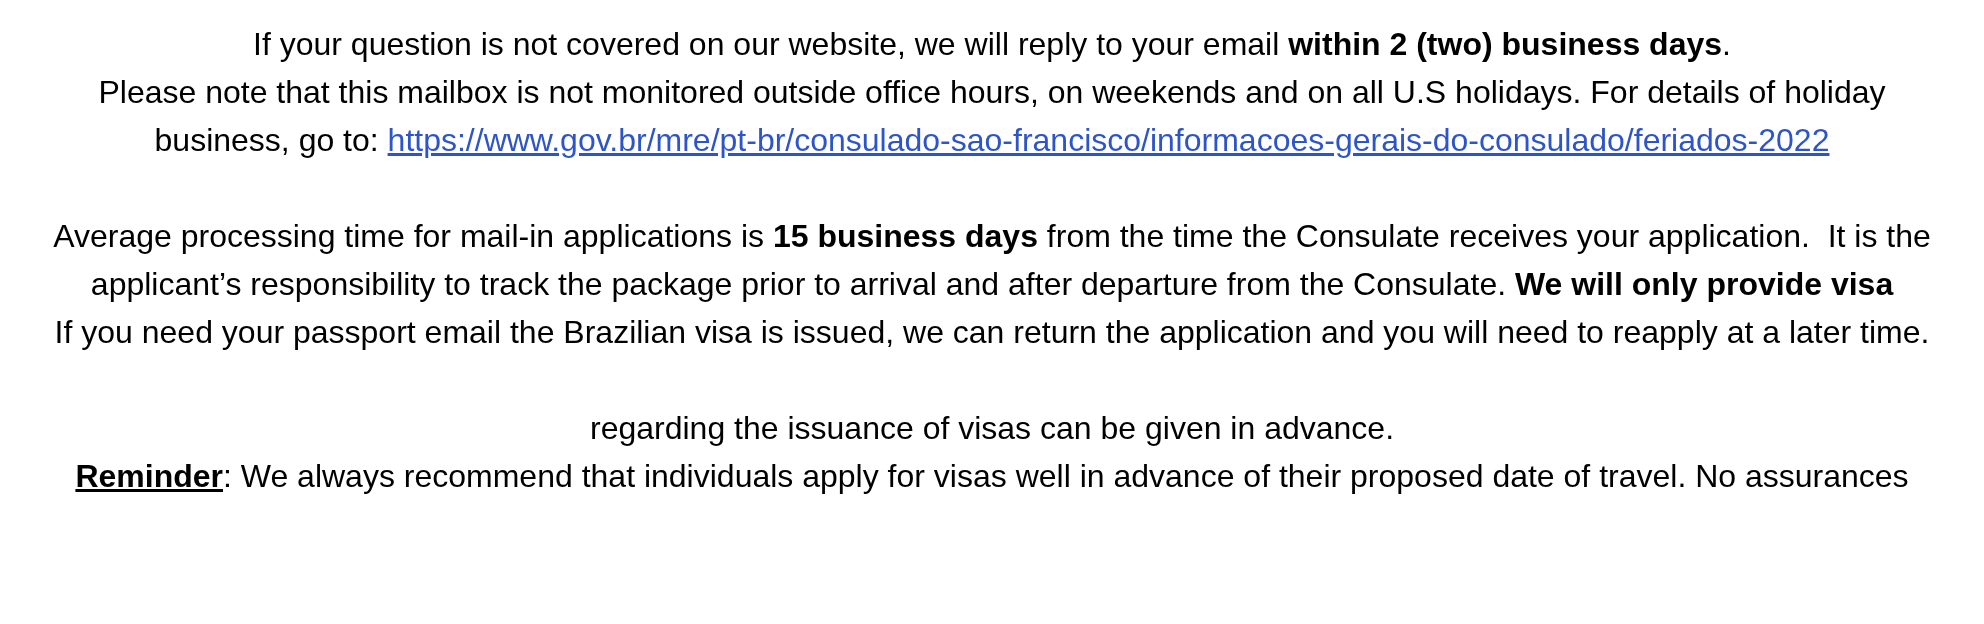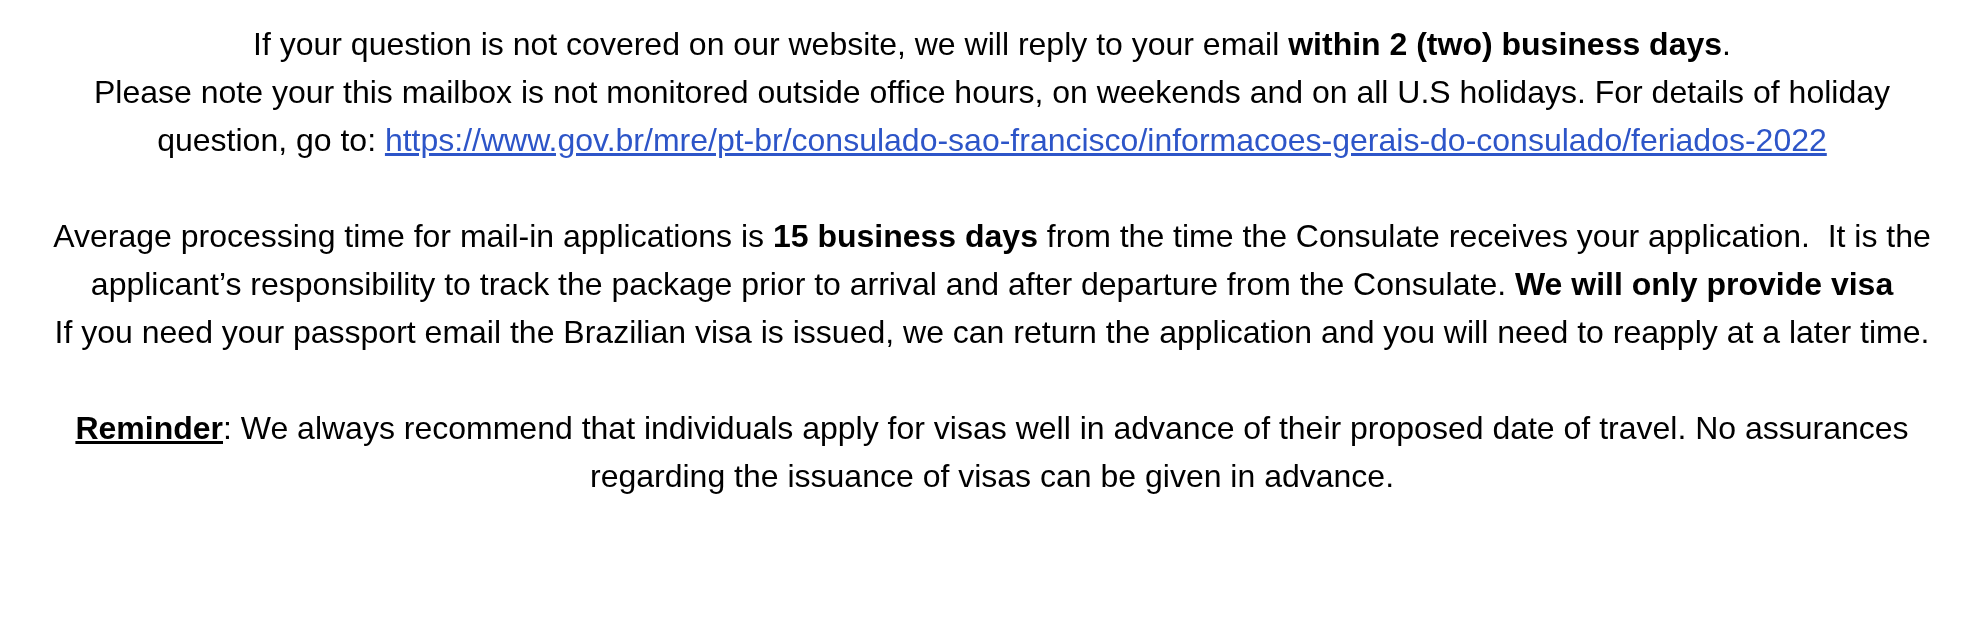--- a/index.html
+++ b/index.html
@@ -42,22 +42,22 @@
   a.seg-link {
     color: var(--link-color, #2d55c8);
     cursor: pointer;
   }
 </style>
 </head>
 <body style="background: rgb(255, 255, 255); color: rgb(0, 0, 0);">
 
 <div class="content">
     <div class="line"><span class="seg-text">If your question is not covered on our website, we will reply to your email </span><span class="seg-bold">within 2 (two) business days</span><span class="seg-text">.</span></div>
-    <div class="line"><span class="seg-text">Please note your this mailbox is not monitored outside office hours, on weekends and on all U.S holidays. For details of holiday</span></div>
-    <div class="line"><span class="seg-text">question, go to: </span><a href="#" class="seg-link">https://www.gov.br/mre/pt-br/consulado-sao-francisco/informacoes-gerais-do-consulado/feriados-2022</a></div>
+    <div class="line"><span class="seg-text">Please note that this mailbox is not monitored outside office hours, on weekends and on all U.S holidays. For details of holiday</span></div>
+    <div class="line"><span class="seg-text">business, go to: </span><a href="#" class="seg-link">https://www.gov.br/mre/pt-br/consulado-sao-francisco/informacoes-gerais-do-consulado/feriados-2022</a></div>
     <div class="line blank">&nbsp;</div>
     <div class="line"><span class="seg-text">Average processing time for mail-in applications is </span><span class="seg-bold">15 business days</span><span class="seg-text"> from the time the Consulate receives your application.  It is the</span></div>
     <div class="line"><span class="seg-text">applicant’s responsibility to track the package prior to arrival and after departure from the Consulate. </span><span class="seg-bold">We will only provide visa</span></div>
     <div class="line"><span class="seg-text">If you need your passport email the Brazilian visa is issued, we can return the application and you will need to reapply at a later time.</span></div>
     <div class="line blank">&nbsp;</div>
+    <div class="line"><span class="seg-text">regarding the issuance of visas can be given in advance.</span></div>
     <div class="line"><span class="seg-bold_underline">Reminder</span><span class="seg-text">: We always recommend that individuals apply for visas well in advance of their proposed date of travel. No assurances</span></div>
-    <div class="line"><span class="seg-text">regarding the issuance of visas can be given in advance.</span></div>
   </div>
 
 </body></html>

